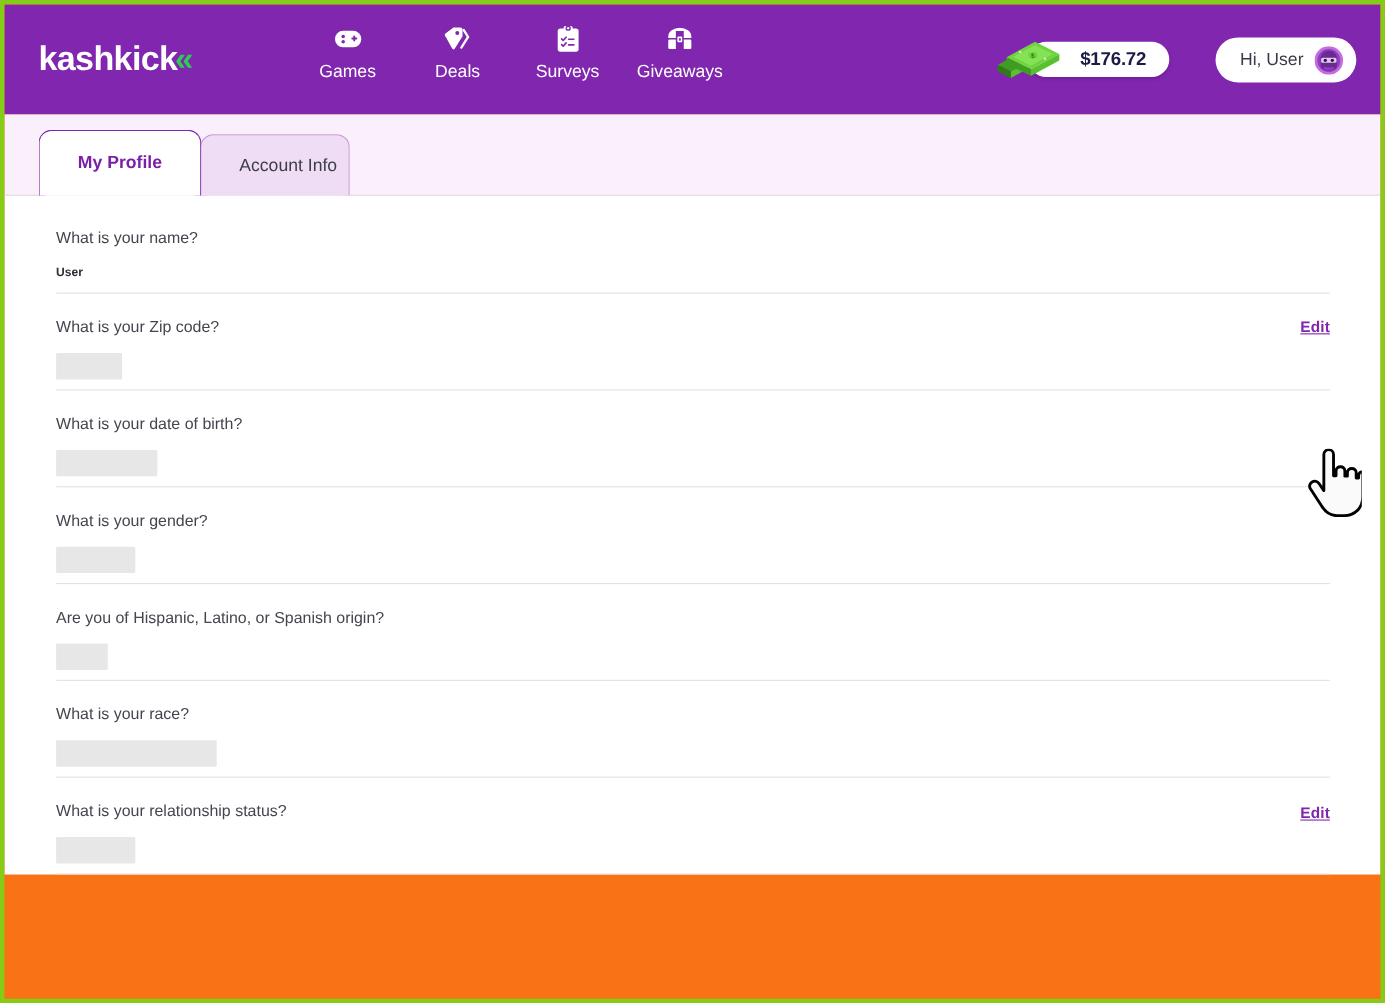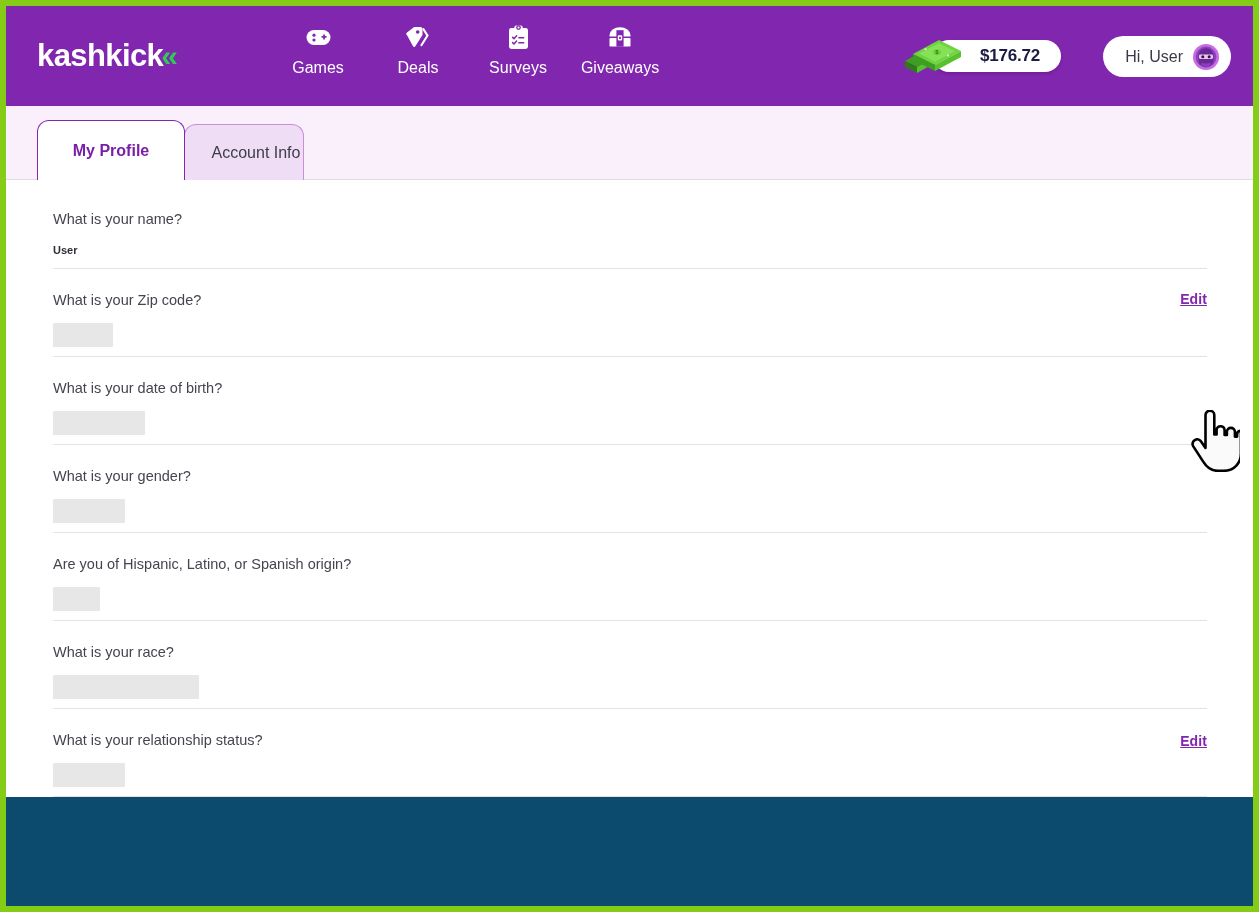--- a/index.html
+++ b/index.html
@@ -9,23 +9,23 @@
   }
   body {
     font-family: "Liberation Sans", sans-serif;
     -webkit-font-smoothing: antialiased;
   }
   #page {
     position: relative;
     width: 1259px;
     height: 912px;
     overflow: hidden;
-    background: #0c4a6e;
-    box-sizing: border-box;
-    border: 6px solid #84cc16;
+    background: #f97316;
+    box-sizing: border-box;
+    border: 4px solid #84cc16;
   }
 
   
   .header {
     position: relative;
     height: 100px;
     background: #8126AE;
     display: flex;
     align-items: center;
     box-sizing: border-box;
@@ -179,21 +179,21 @@
     background: #ffffff;
     border-color: #8126AE;
     color: #7A1FA8;
     font-weight: bold;
     height: 60px;
     z-index: 3;
     position: relative;
   }
   .tab.t1 { width: 148px; }
   .tab.t2 { width: 148px; }
-  .tab.t3 { width: 120px; padding-left: 24px; }
+  .tab.t3 { width: 136px; padding-left: 24px; }
 
   
   .content {
     position: relative;
     padding: 0 46px 0 47px;
     background: #ffffff;
   }
   .page-title {
     font-size: 22px;
     color: #3A3A48;

